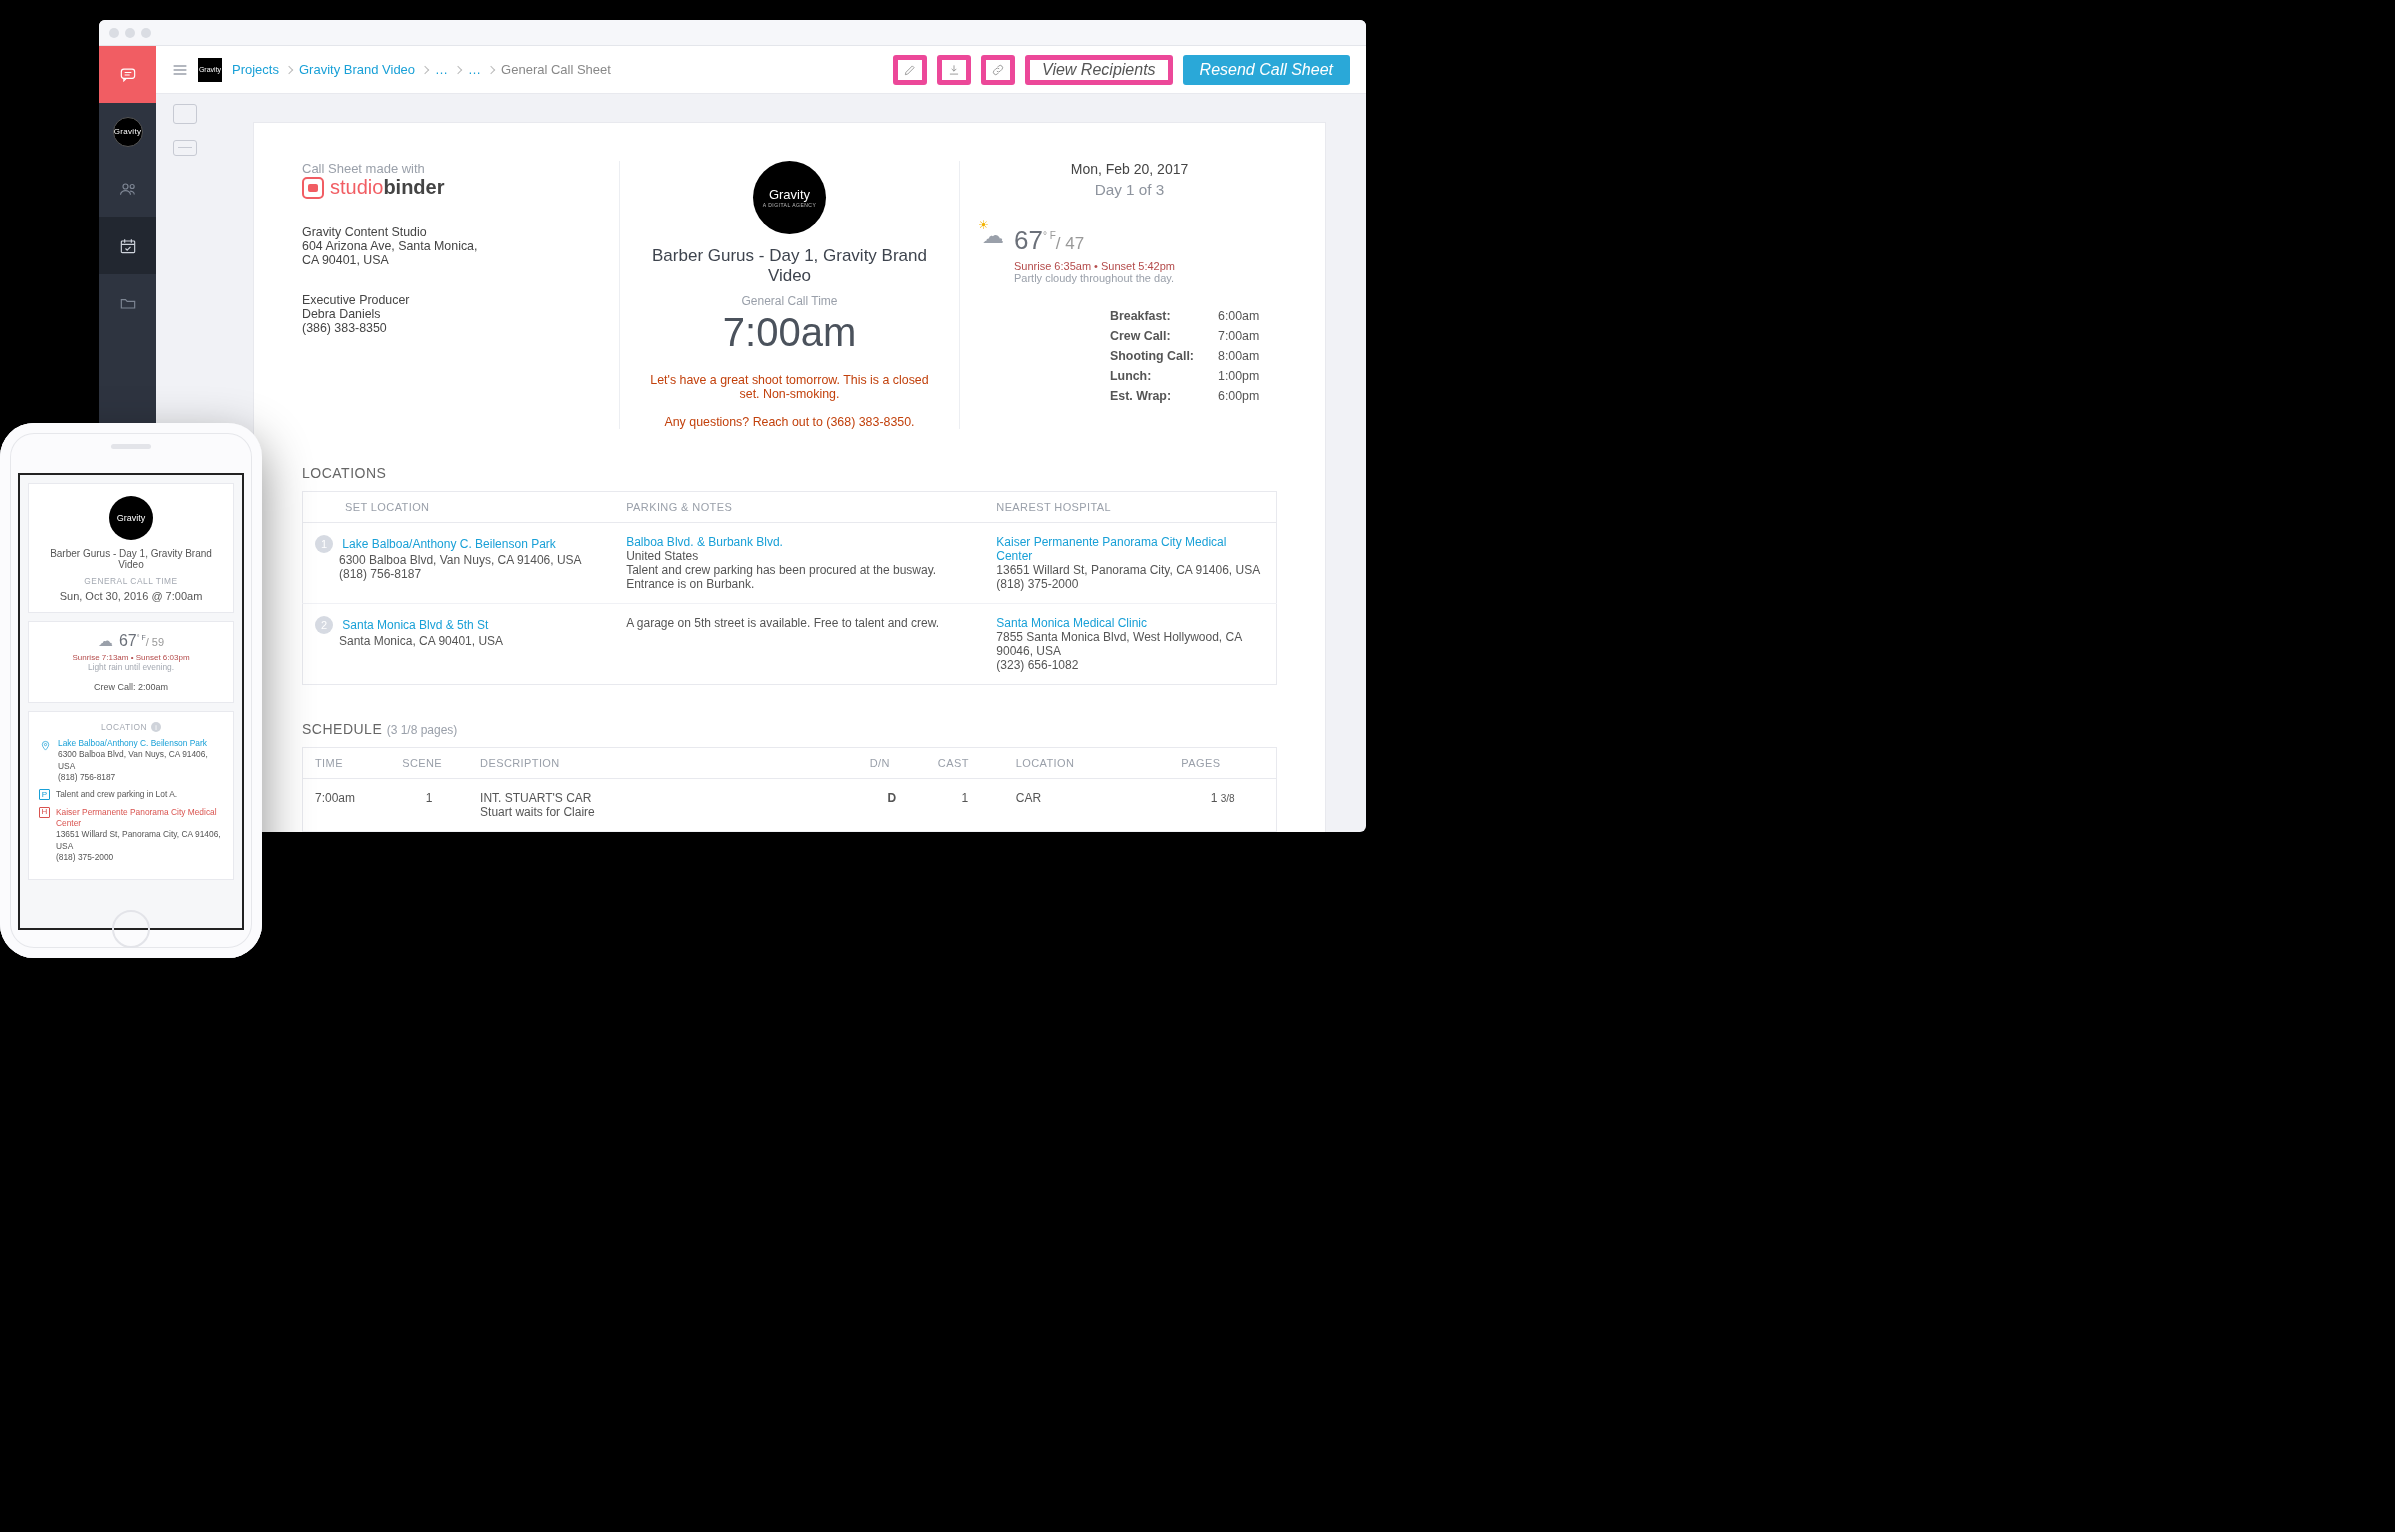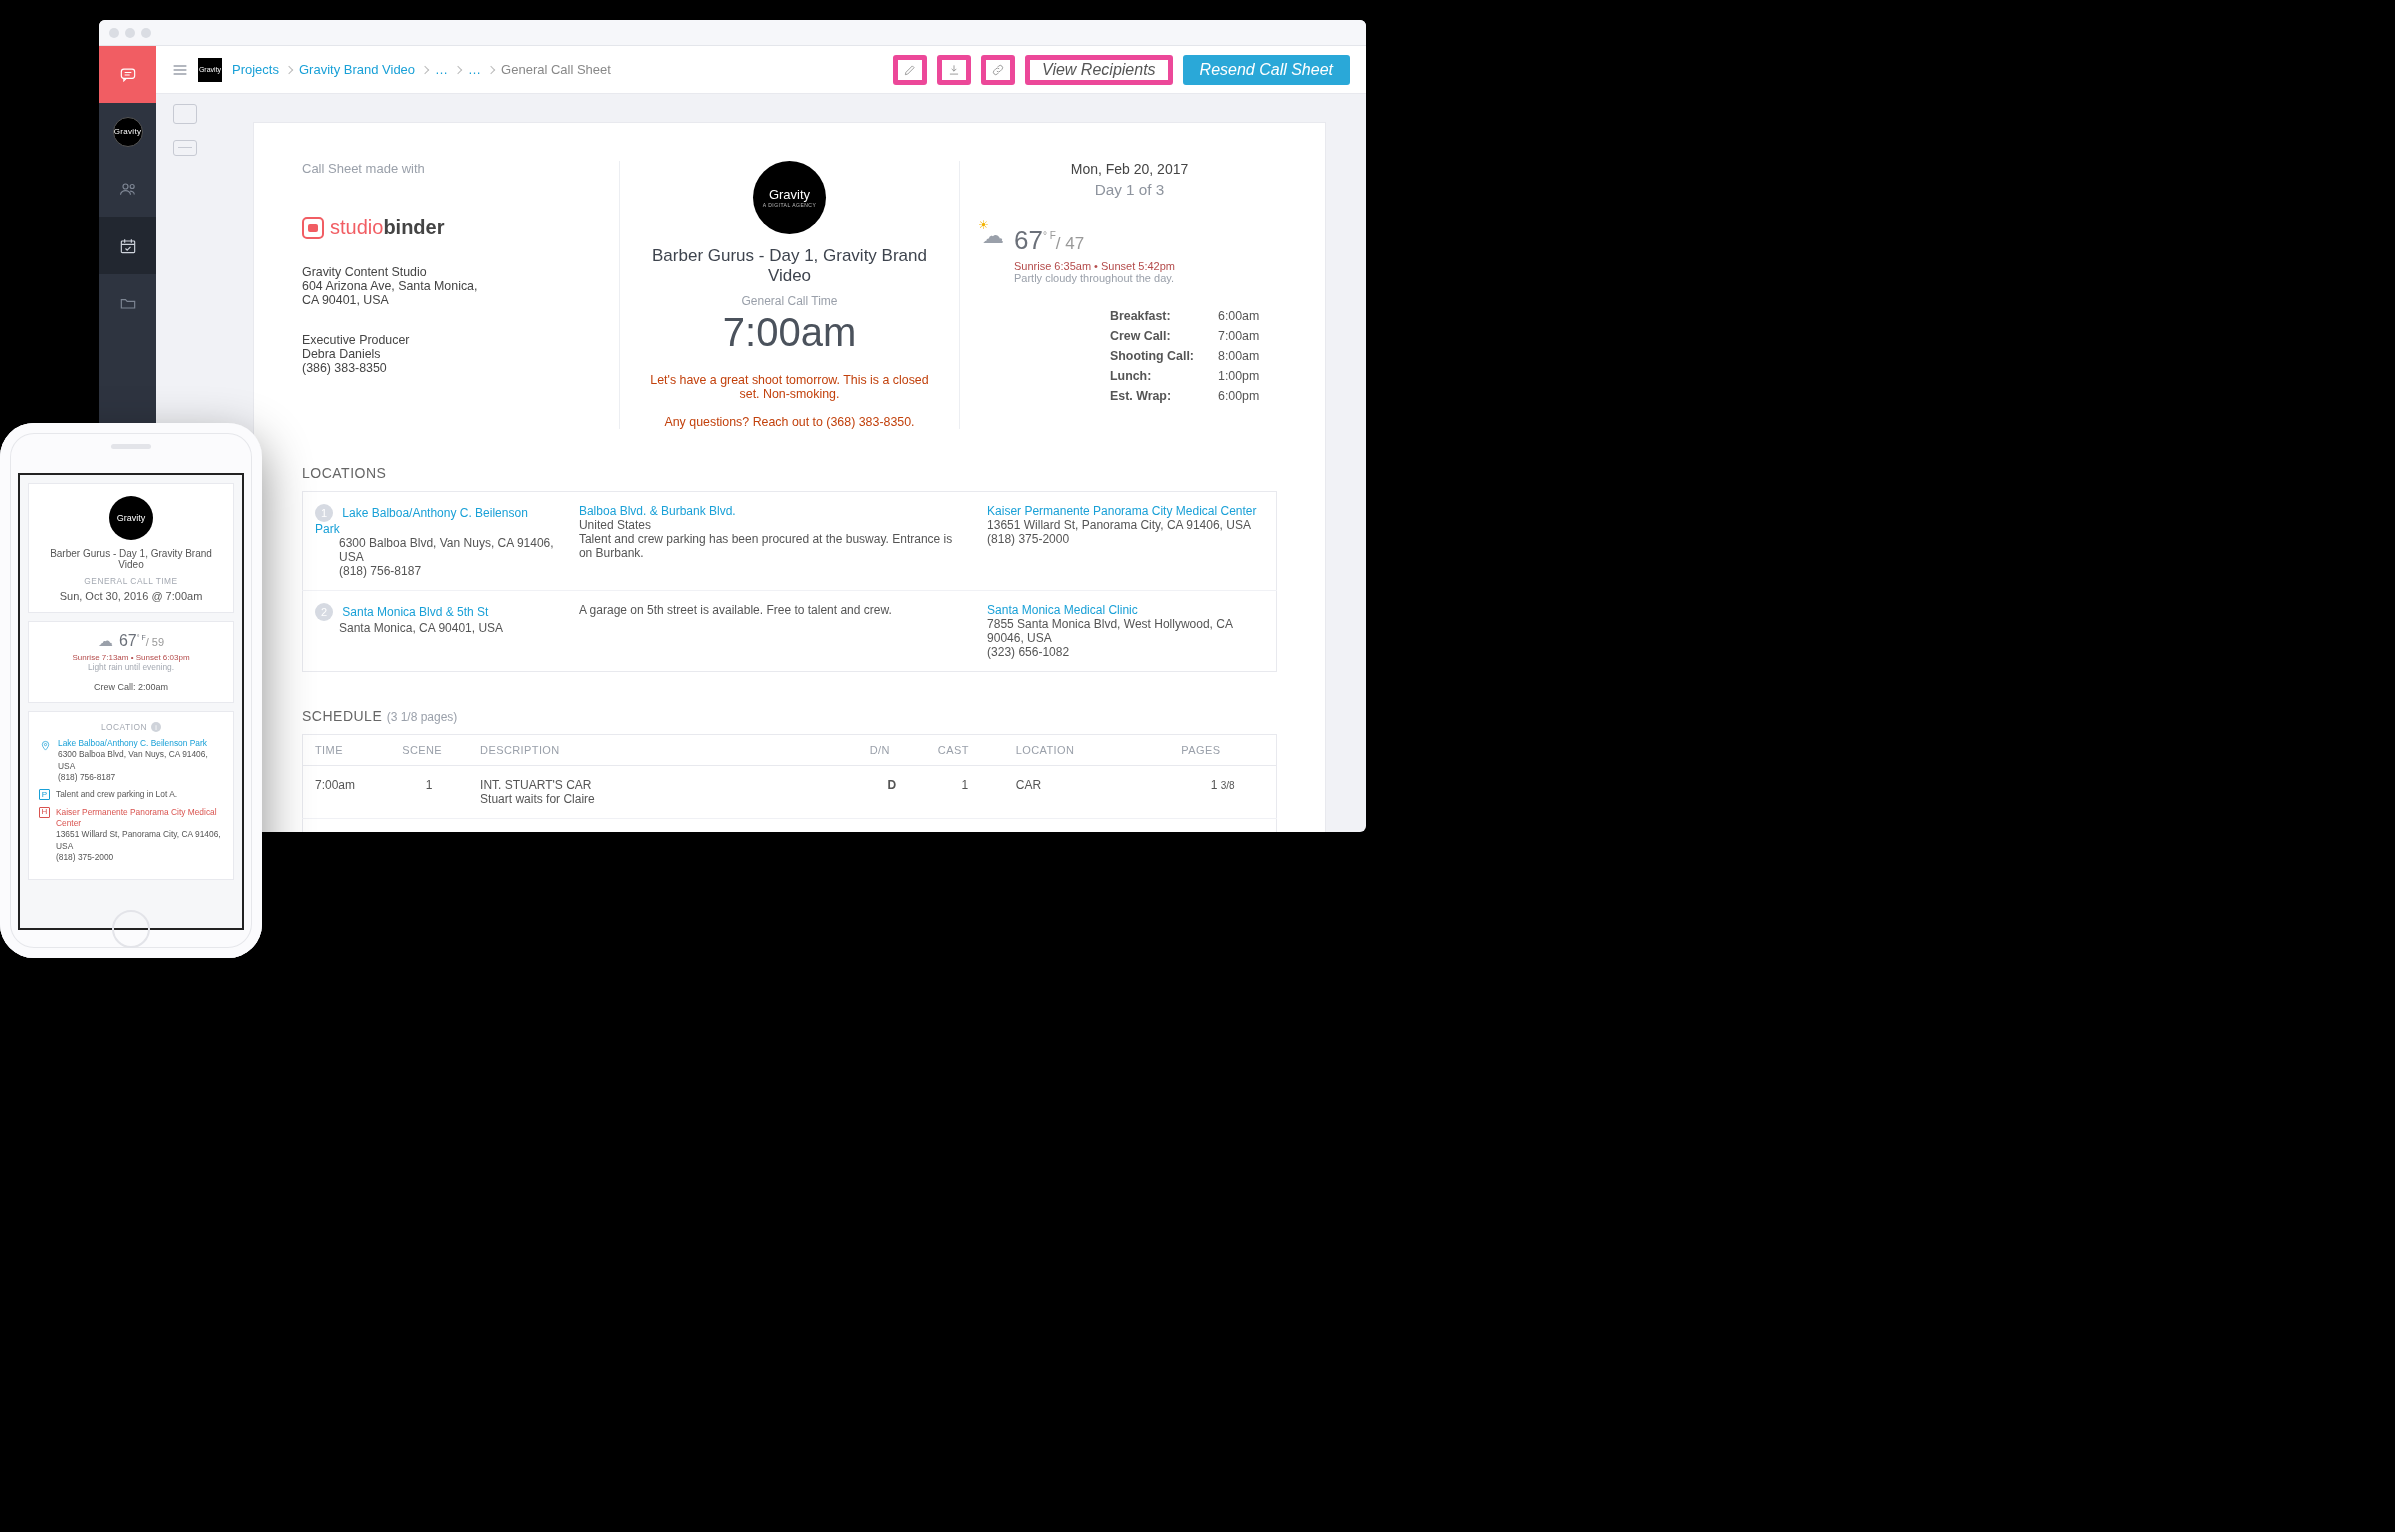--- a/index.html
+++ b/index.html
@@ -43,21 +43,21 @@
   .sheet-wrap{flex:1;overflow:auto;padding:28px 40px;}
   .sheet{background:#fff;border:1px solid #e8e9ee;padding:38px 48px;font-size:12.4px;color:#444;}
 
   
   .hdr{display:flex;gap:0;}
   .hcol{flex:1;padding:0 22px;}
   .hcol.left{border-right:1px solid #eceef2;padding-left:0;}
   .hcol.right{border-left:1px solid #eceef2;padding-right:0;}
   .hcol.center{text-align:center;}
   .muted{color:#9aa0aa;font-size:13px;}
-  .sb-logo{display:flex;align-items:center;gap:6px;font-size:20px;color:#444;font-weight:300;margin-top:40px;}
+  .sb-logo{display:flex;align-items:center;gap:6px;font-size:20px;color:#444;font-weight:300;}
   .sb-logo .sb-icon{width:22px;height:22px;border:2px solid #f15d63;border-radius:5px;display:flex;align-items:center;justify-content:center;}
   .sb-logo .sb-icon::before{content:"";width:10px;height:8px;background:#f15d63;border-radius:2px;}
   .sb-logo b{font-weight:600;}
 
   .gravity-big{width:73px;height:73px;border-radius:50%;background:#000;color:#fff;display:flex;flex-direction:column;align-items:center;justify-content:center;margin:0 auto 12px;font-size:13px;font-weight:500;}
   .gravity-big .sub{font-size:5px;opacity:.7;letter-spacing:0.5px;}
 
   .title{font-size:17px;color:#3e444e;margin-bottom:6px;}
   .calltime-lbl{color:#9aa0aa;font-size:12px;margin-top:8px;}
   .calltime{font-size:40px;color:#4b525c;font-weight:300;margin:2px 0 18px;}
@@ -264,20 +264,25 @@
                       <span class="k">Est. Wrap:</span>
                       <span class="v">6:00pm</span>
                     </div>
                 </div>
               </div>
             </div>
 
             <div class="section-title">LOCATIONS</div>
             <table class="tbl">
               <tbody>
+                  <tr>
+                <th style="width:32%;padding-left:42px">SET LOCATION</th>
+                <th style="width:38%">PARKING &amp; NOTES</th>
+                <th>NEAREST HOSPITAL</th>
+              </tr>
               <tr>
                 <td><span class="loc-num">1</span>
                     <span class="link">Lake Balboa/Anthony C. Beilenson Park</span><br>
                     <span style="margin-left:24px;display:block">6300 Balboa Blvd, Van Nuys, CA 91406, USA</span>
                     <span style="margin-left:24px">(818) 756-8187</span></td>
                 <td><span class="link">Balboa Blvd. &amp; Burbank Blvd.</span><br>
                     <span>United States</span><br>
                     <span>Talent and crew parking has been procured at the busway. Entrance is on Burbank.</span></td>
                 <td><span class="link">Kaiser Permanente Panorama City Medical Center</span><br>
                     <span>13651 Willard St, Panorama City, CA 91406, USA</span><br>

